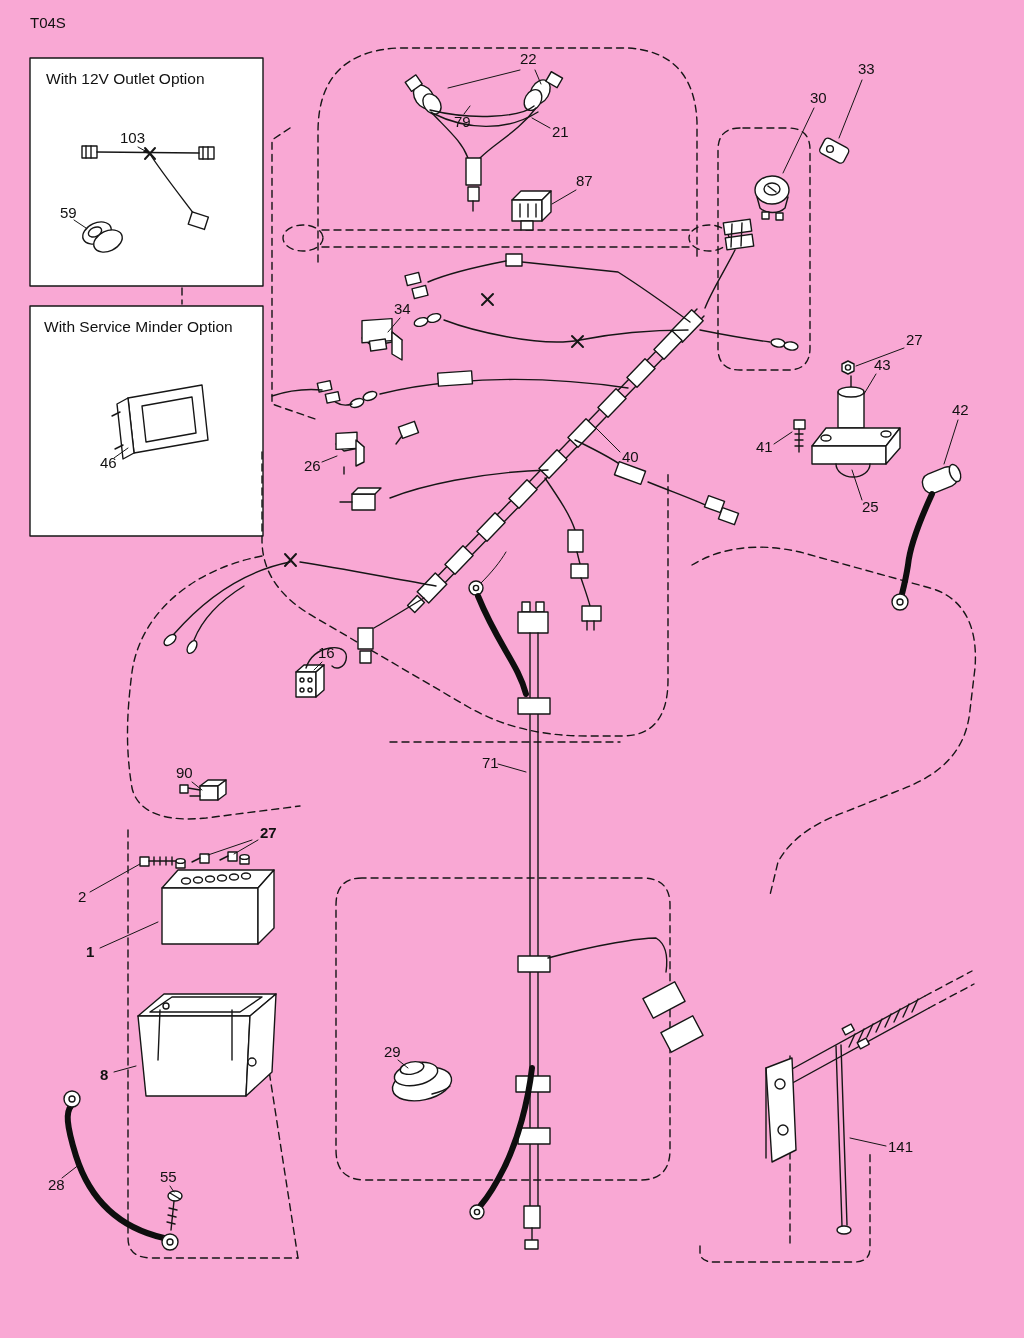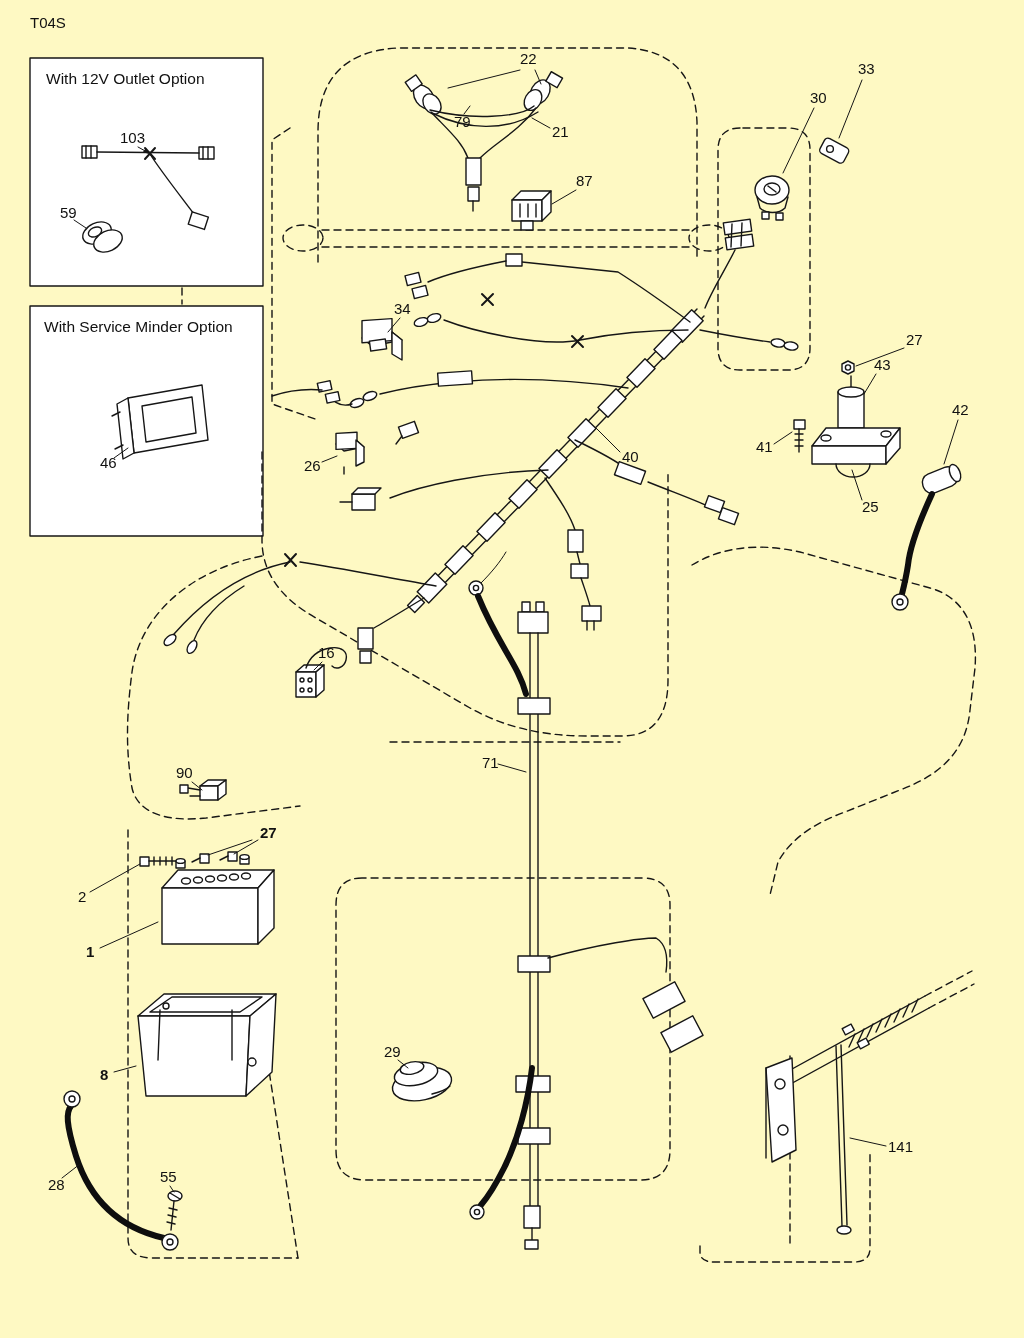--- a/index.html
+++ b/index.html
@@ -1,16 +1,16 @@
 <!DOCTYPE html>
 <html><head>
 <meta charset="utf-8">
 <style>
   html,body{margin:0;padding:0;background:#ffffff;}
-  .page{width:1024px;height:1338px;position:relative;background:#fef9c3;overflow:hidden;text-decoration:underline;}
+  .page{width:1024px;height:1338px;position:relative;background:#f9a8d4;overflow:hidden;text-decoration:underline;}
   svg{display:block}
   .s  {fill:none;stroke:#161616;stroke-width:1.4;stroke-linecap:round;stroke-linejoin:round}
   .d  {stroke-dasharray:7 5}
   .w  {fill:#fff;stroke:#161616;stroke-width:1.4;stroke-linejoin:round}
   .thk{fill:none;stroke:#0e0e0e;stroke-width:6;stroke-linecap:round}
   .thin{stroke-width:1}
   .x  {stroke:#161616;stroke-width:2;stroke-linecap:round}
   .lbl{font:15px "Liberation Sans",sans-serif;fill:#111}
   .b  {font-weight:bold}
   .ttl{font:15.5px "Liberation Sans",sans-serif;fill:#111}

